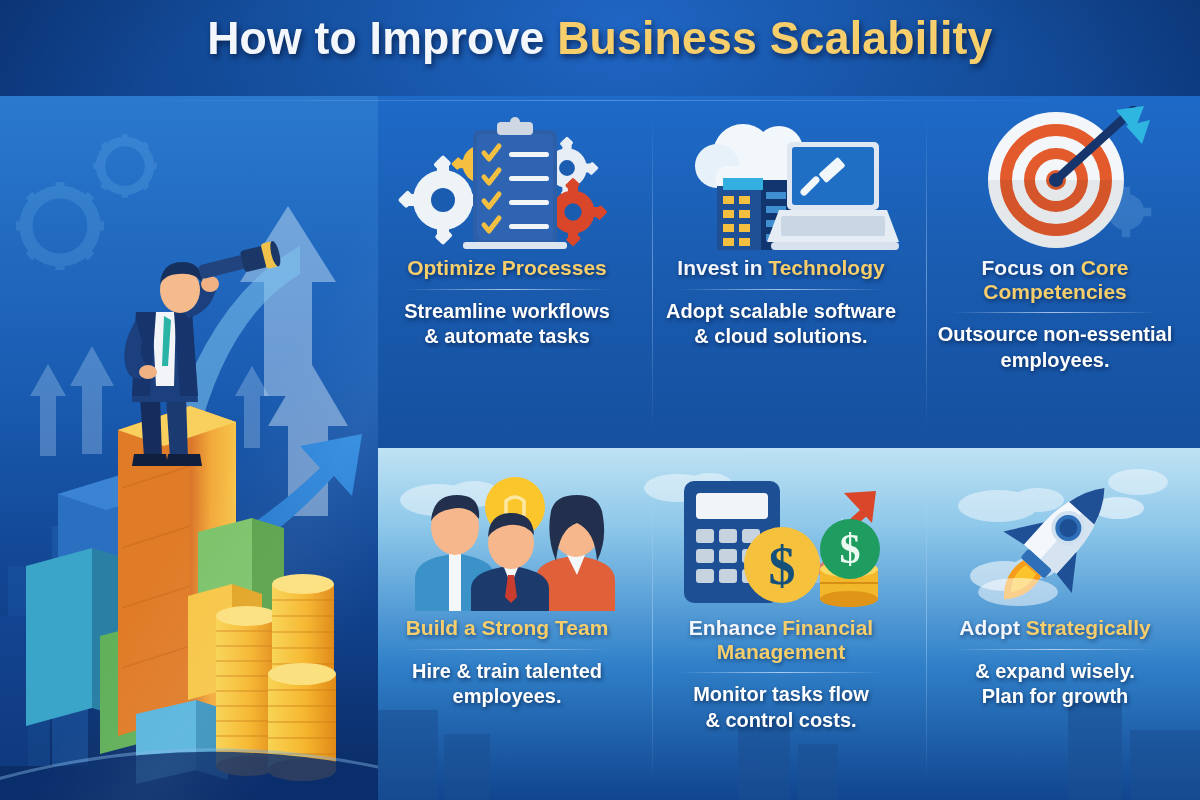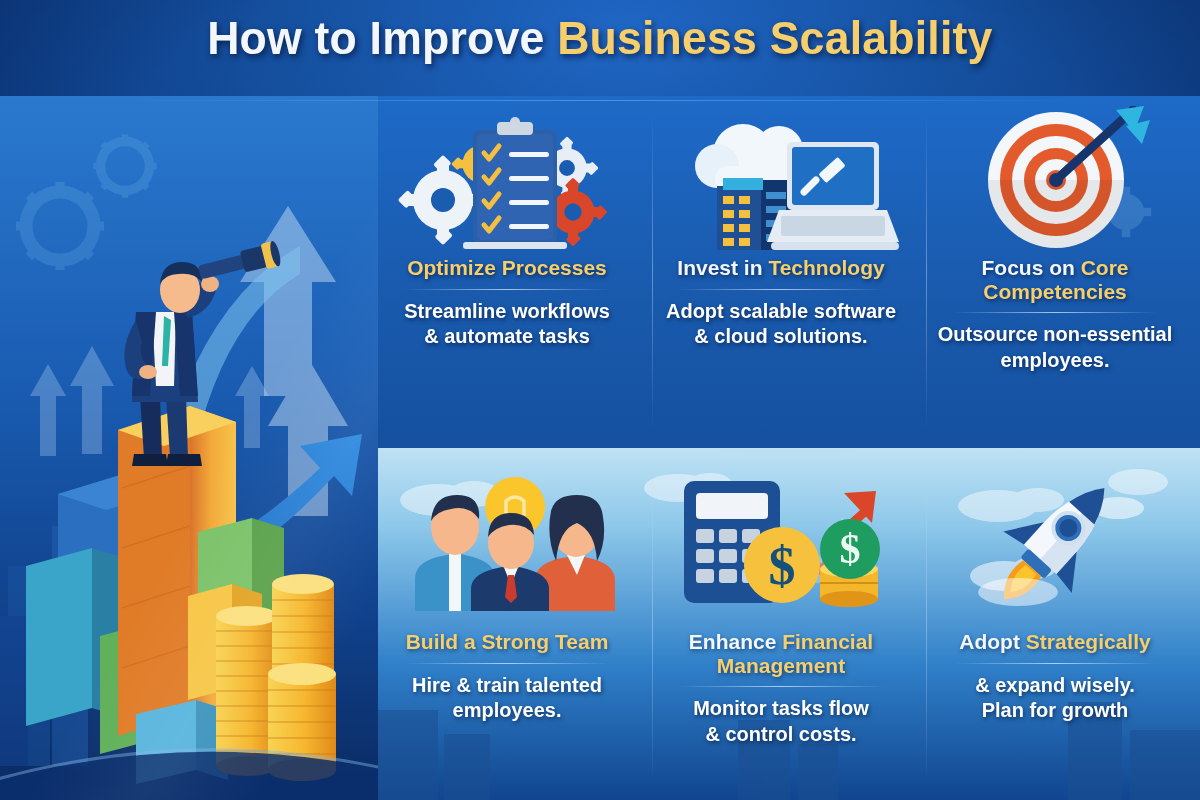--- a/index.html
+++ b/index.html
@@ -54,21 +54,21 @@
   .icon-box{position:absolute;left:0;right:0;top:10px;height:150px;display:flex;align-items:center;justify-content:center;}
   .txt{position:absolute;left:10px;right:26px;top:160px;text-align:center;}
   .card-title{font-size:21px;font-weight:bold;line-height:1.12;
     text-shadow:1px 2px 4px rgba(0,15,45,.6);}
   .card-rule{margin:9px auto 9px;height:1px;width:86%;
     background:linear-gradient(90deg,rgba(214,232,255,0),rgba(214,232,255,.75),rgba(214,232,255,0));}
   .card-desc{font-size:20px;font-weight:bold;color:#ffffff;line-height:1.28;
     text-shadow:1px 2px 4px rgba(0,15,45,.6);}
   .row-bot .card-title{text-shadow:1px 2px 4px rgba(0,25,70,.55);}
   .row-bot .card-desc{color:#ffffff;}
-  .row-bot .txt{top:168px;margin-top:14px;}
+  .row-bot .txt{top:168px;}
   .row-bot .icon-box{top:16px;height:148px;}
   .shine{position:absolute;left:0;top:0;width:100%;height:100%;pointer-events:none;
     background:linear-gradient(120deg,rgba(255,255,255,0) 55%,rgba(255,255,255,.06) 70%,rgba(255,255,255,0) 85%);}
 </style>
 </head>
 <body>
 
 <div id="stage">
 
   <div class="bg-base"></div>

